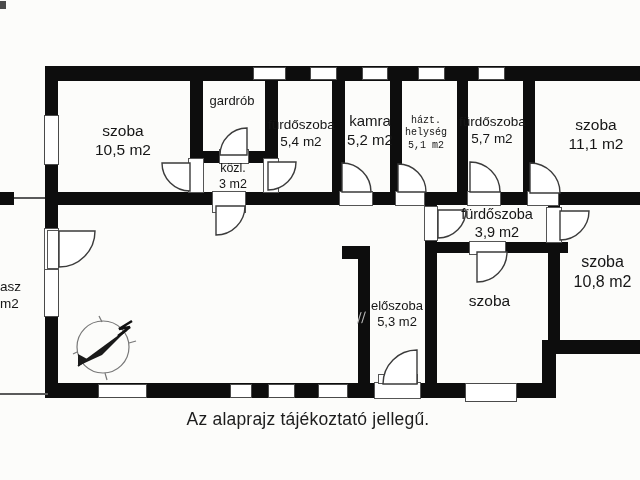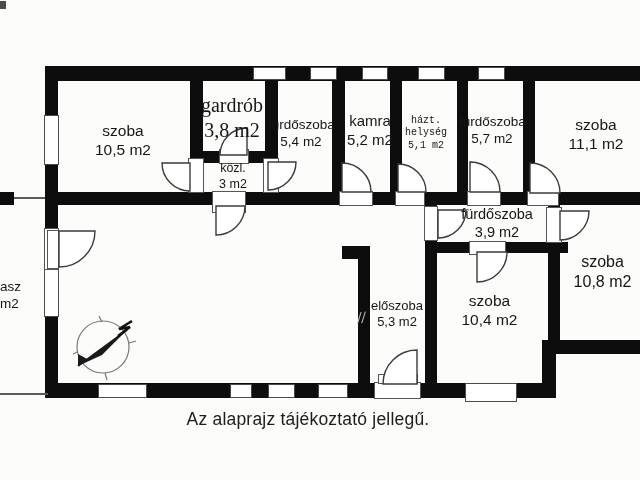--- a/index.html
+++ b/index.html
@@ -100,23 +100,22 @@
     <line x1="6" y1="52" x2="55" y2="16" stroke="#1a1a1a" stroke-width="1.6"></line>
     <path d="M6,52 L55,16 L30,41 Z" fill="#1a1a1a"></path>
     <path d="M6,52 L6,40 L17,46 Z" fill="#1a1a1a"></path>
     <path d="M46,22 L58,13 L47,15 L60,7" fill="none" stroke="#111" stroke-width="2.6"></path>
   </svg>
 
   <div class="lbl" style="left:53px;top:121px;width:140px;font-size:15.5px;">
     <span>szoba</span>
     <span>10,5 m2</span>
   </div>
-  <div class="lbl" style="left:196px;top:93px;width:72px;font-size:20px;font-family:Liberation Serif, serif;">
+  <div class="lbl" style="left:196px;top:93px;width:72px;font-size:13px;">
     <span>gardrób</span>
-    <span>3,8 m2</span>
   </div>
   <div class="lbl" style="left:204px;top:161px;width:58px;font-size:12.5px;">
     <span>közl.</span>
     <span>3 m2</span>
   </div>
   <div class="lbl" style="left:268px;top:117px;width:66px;font-size:13.5px;">
     <span>fürdőszoba</span>
     <span>5,4 m2</span>
   </div>
   <div class="lbl" style="left:339px;top:112px;width:62px;font-size:15px;">
@@ -138,21 +137,20 @@
   <div class="lbl" style="left:447px;top:206px;width:100px;font-size:14.5px;">
     <span>fürdőszoba</span>
     <span>3,9 m2</span>
   </div>
   <div class="lbl" style="left:368px;top:298px;width:58px;font-size:13px;">
     <span>előszoba</span>
     <span>5,3 m2</span>
   </div>
   <div class="lbl" style="left:447px;top:291px;width:85px;font-size:15.5px;">
     <span>szoba</span>
-    <span>10,4 m2</span>
   </div>
   <div class="lbl" style="left:560px;top:252px;width:85px;font-size:16px;">
     <span>szoba</span>
     <span>10,8 m2</span>
   </div>
   <div class="lbl" style="left:0;top:279px;width:36px;font-size:13.5px;text-align:left;">
     <span>asz</span>
     <span>m2</span>
   </div>
 

